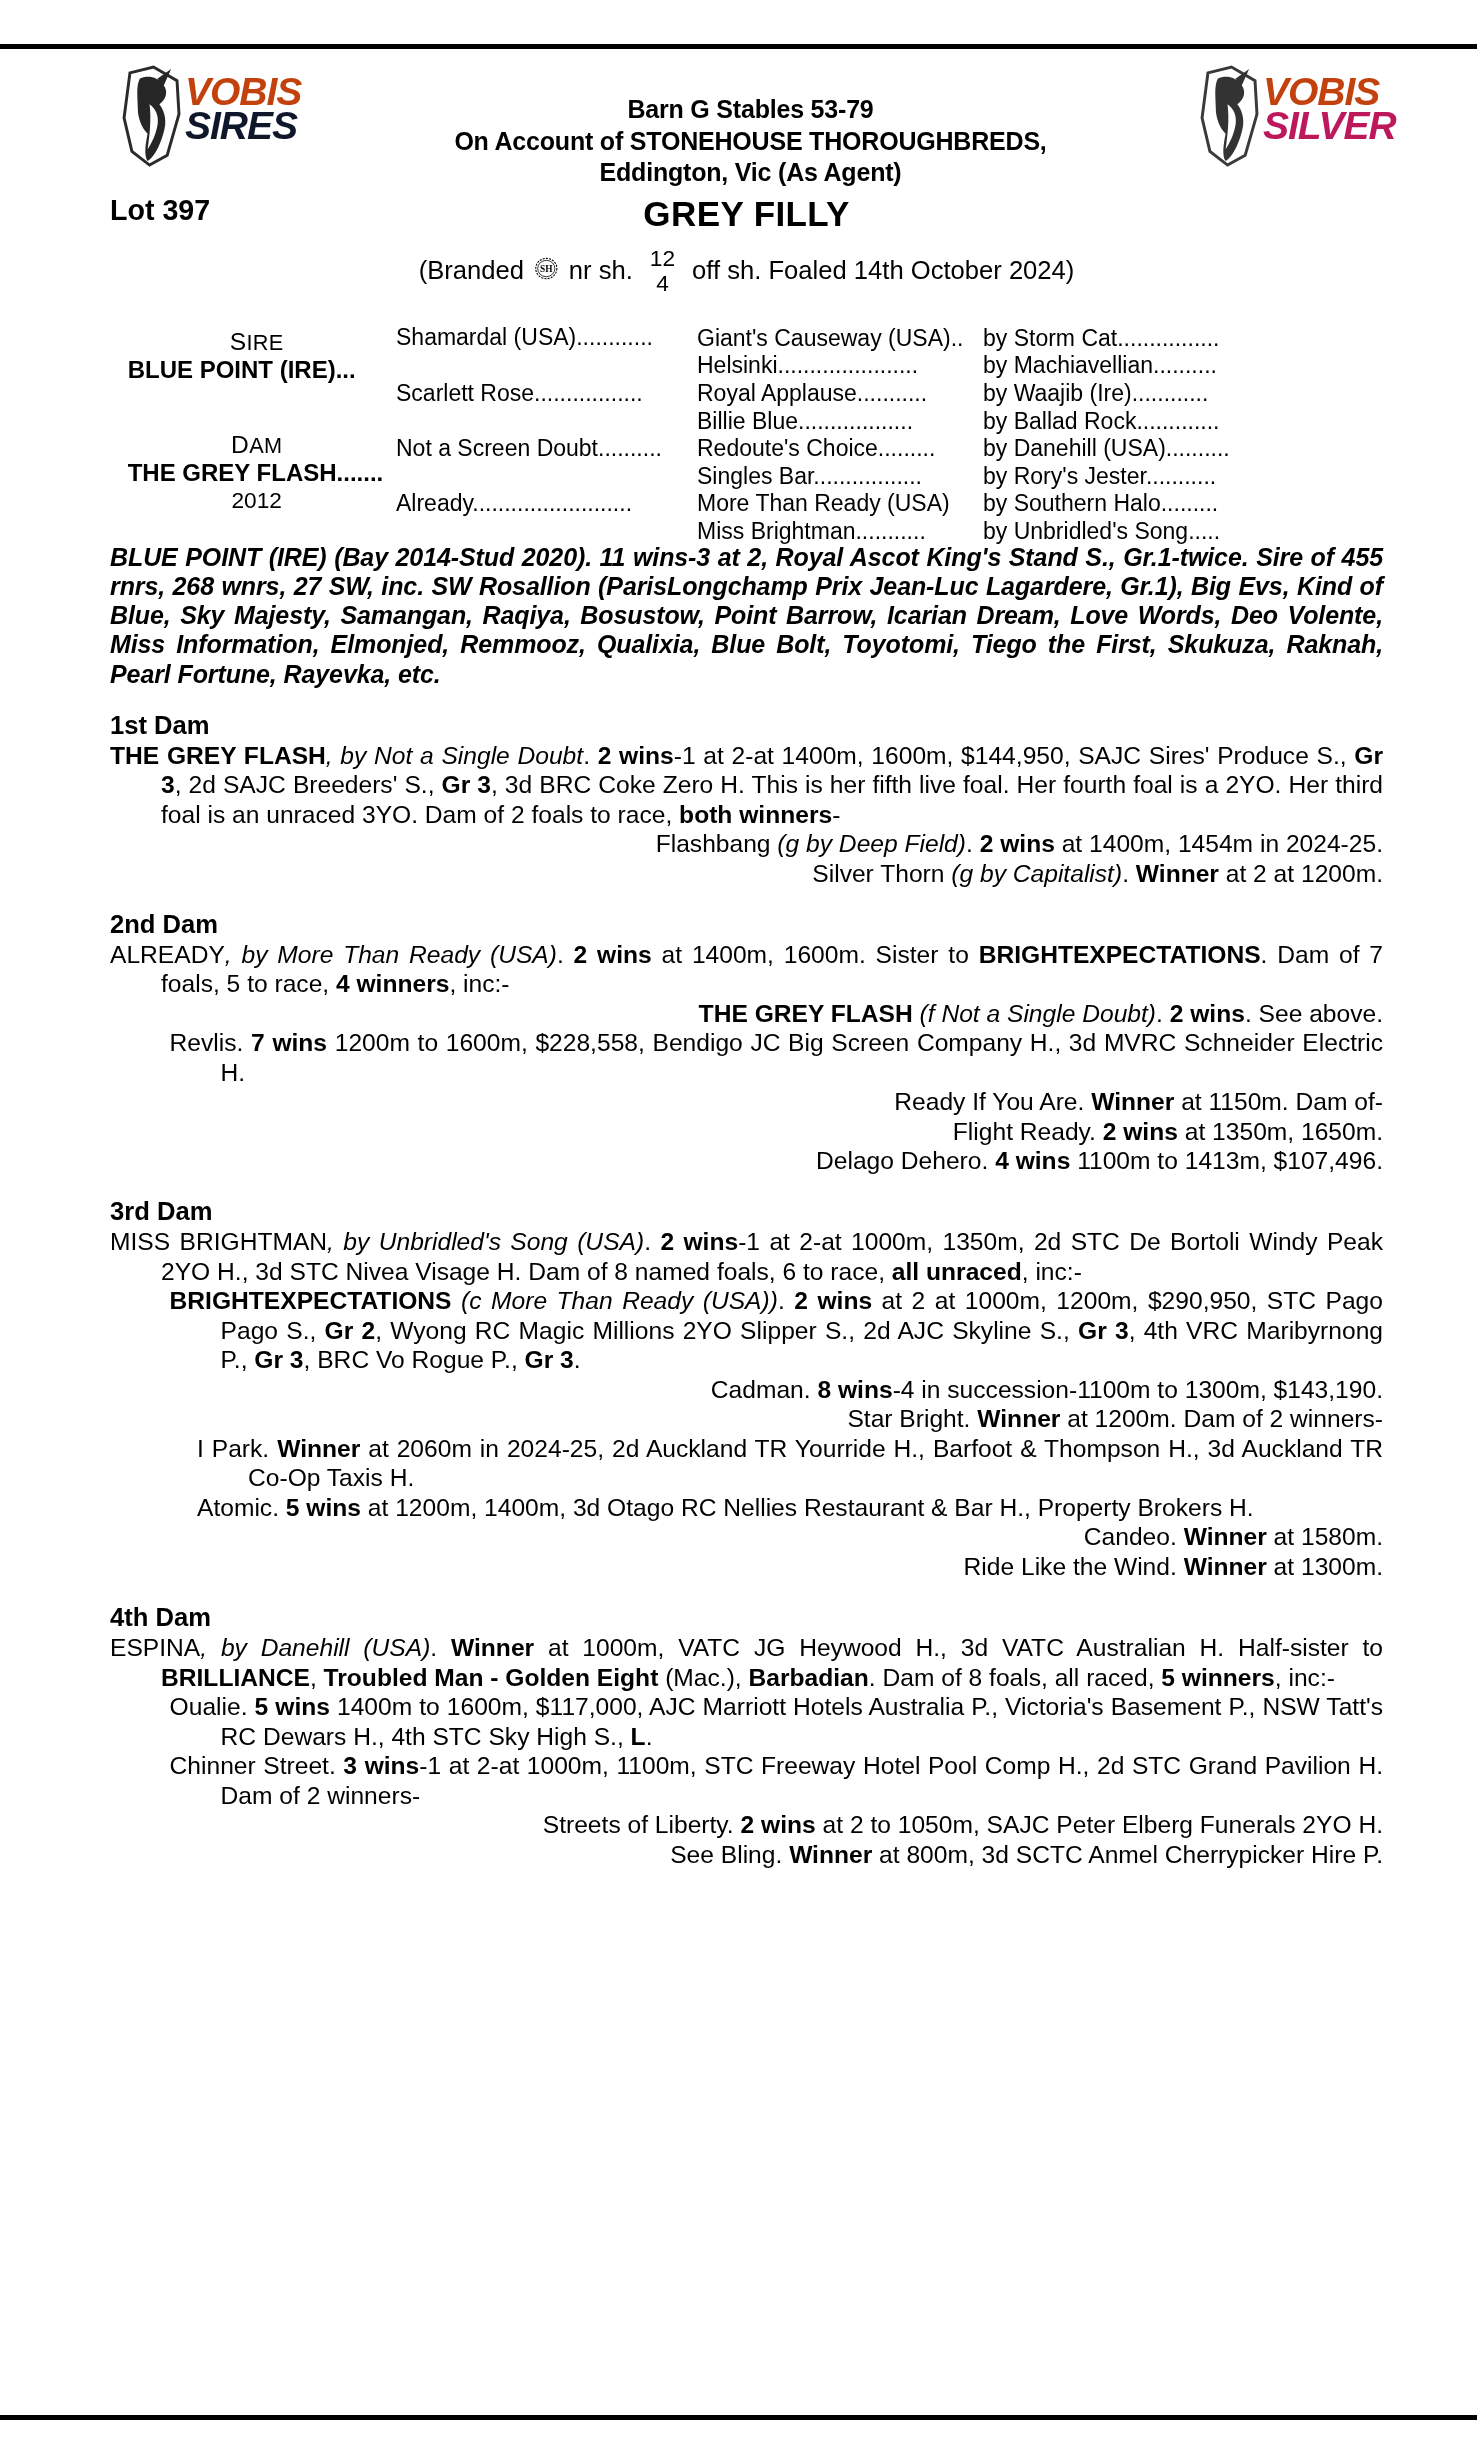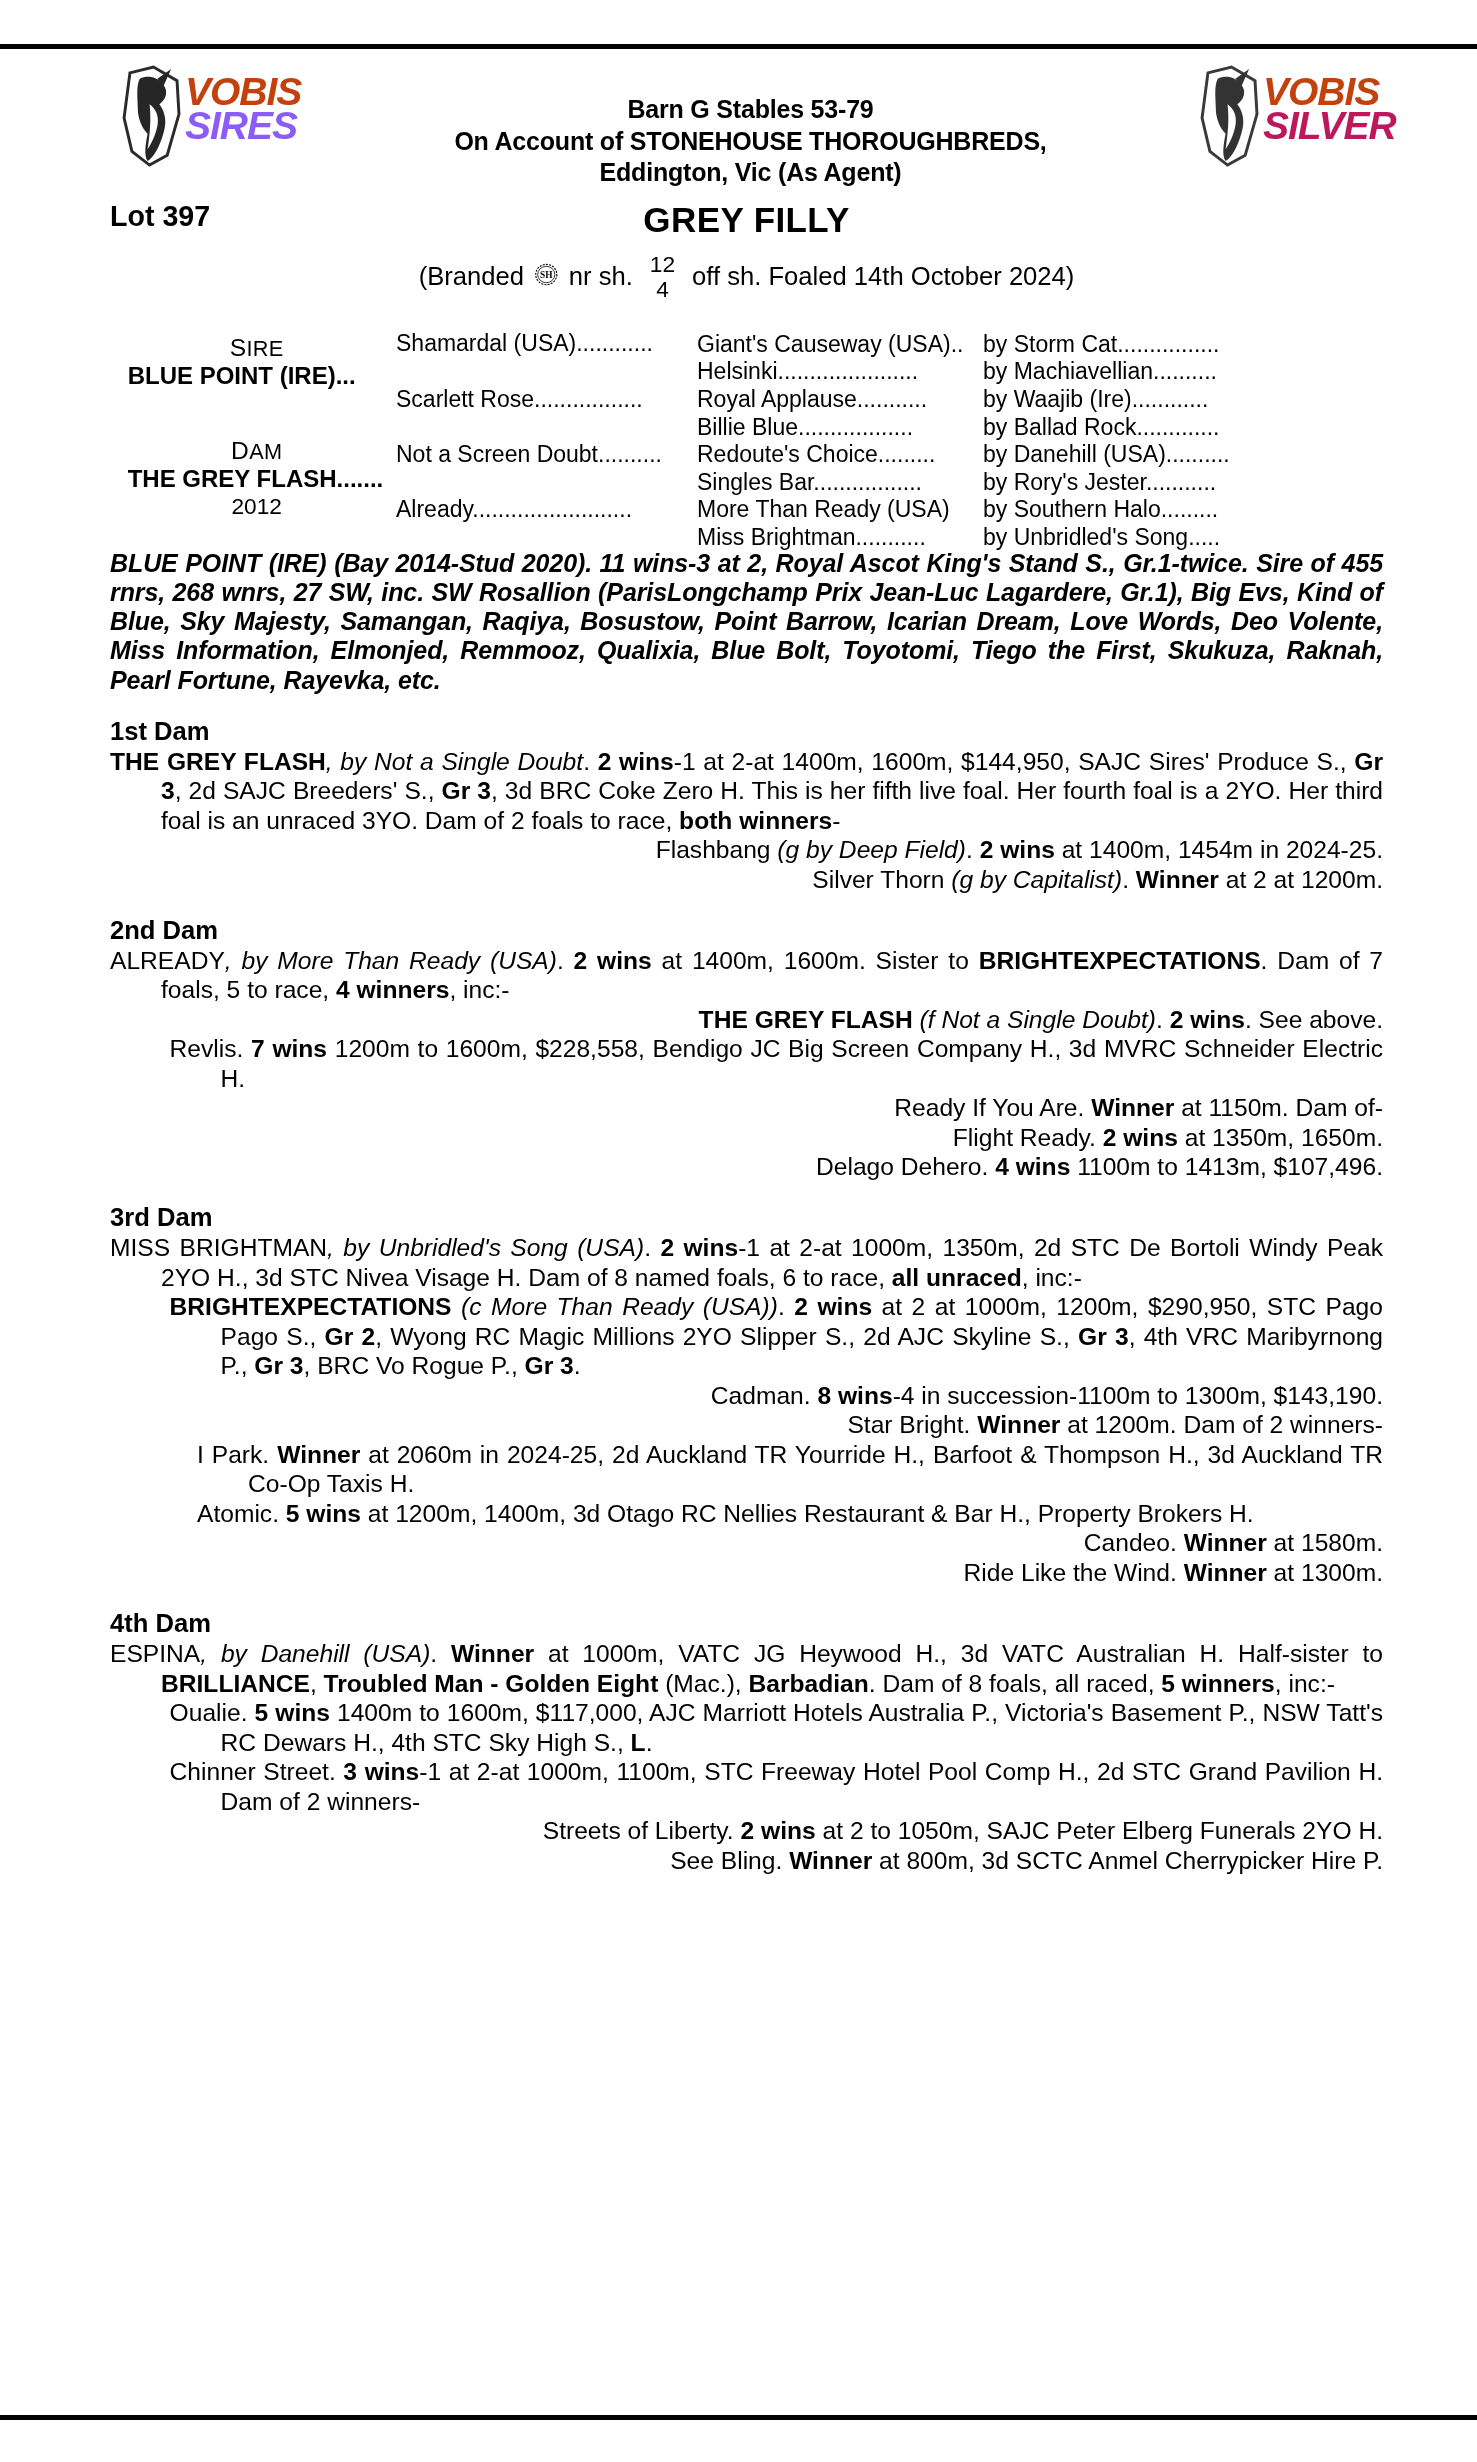--- a/index.html
+++ b/index.html
@@ -79,40 +79,40 @@
     color: #c2410c;
   }
   .logo-word2 {
     display: block;
     font-family: "Liberation Sans", sans-serif;
     font-weight: bold;
     font-size: 39px;
     font-style: italic;
     letter-spacing: -1px;
   }
-  .gold { color: #8b5cf6; }
+  .gold { color: #0f172a; }
   .silver { color: #be185d; }
 
   .header-lines {
     position: absolute;
     left: 148px;
     top: 35px;
     width: 985px;
     text-align: center;
     font-weight: bold;
     font-size: 25px;
     line-height: 1.26;
     letter-spacing: -0.2px;
   }
 
   
   .lotrow {
     position: relative;
     height: 47px;
-    margin-top: 8px;
+    margin-top: 2px;
   }
   .lot {
     position: absolute;
     left: 0;
     top: 0;
     font-weight: bold;
     font-size: 28.6px;
   }
   .bigtitle {
     text-align: center;

